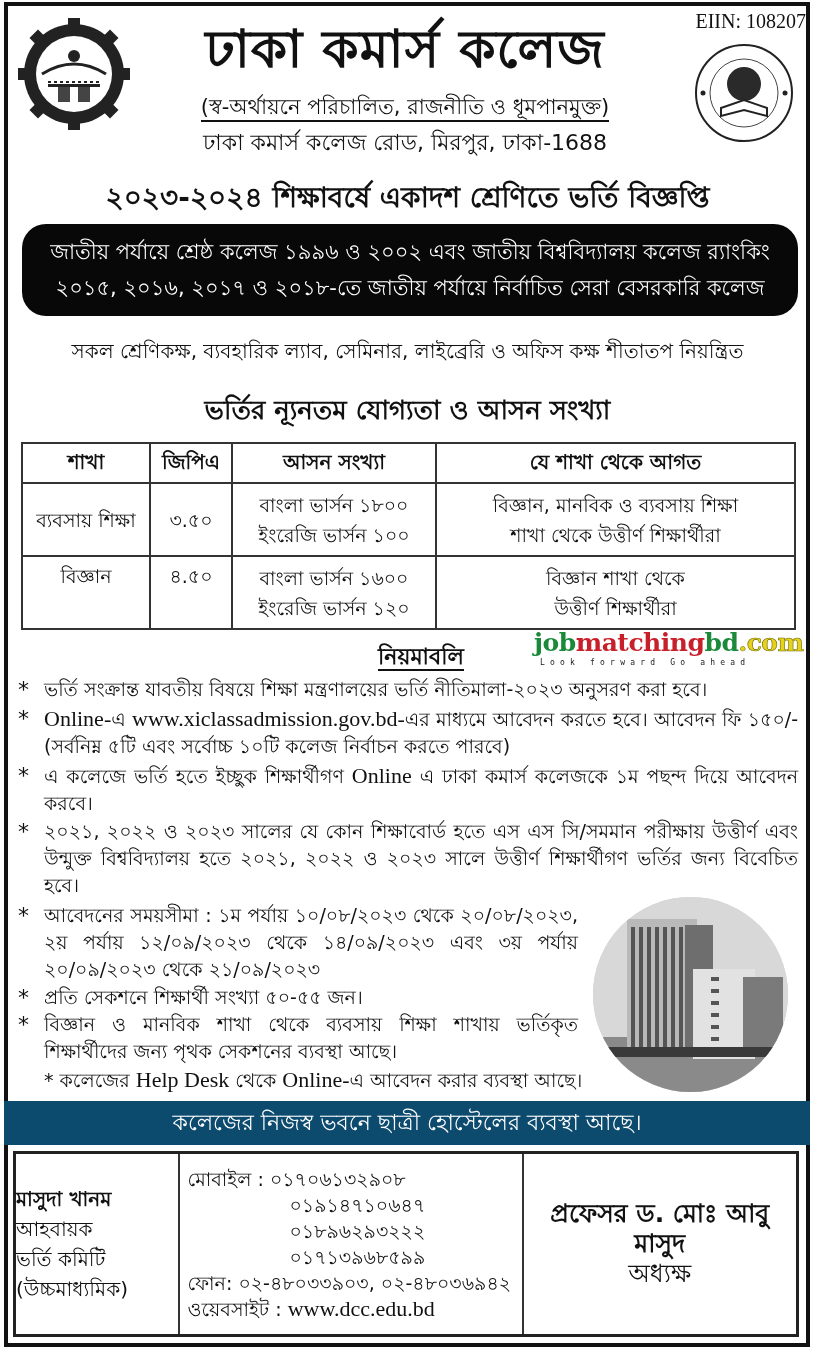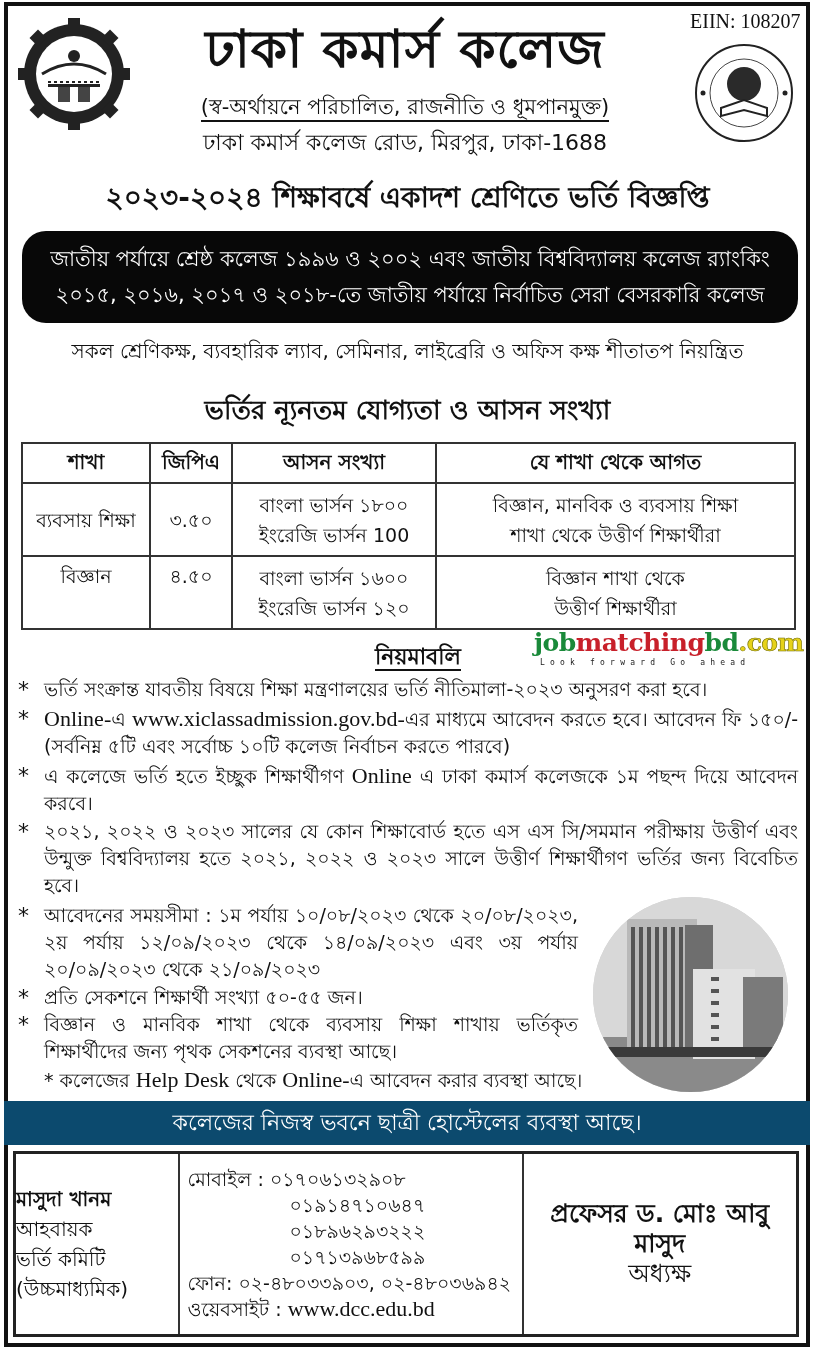--- a/index.html
+++ b/index.html
@@ -4,29 +4,29 @@
 <style>
   * { box-sizing: border-box; margin: 0; padding: 0; }
   html, body { width: 815px; height: 1351px; background: #ffffff; overflow: hidden; }
   body { font-family: "DejaVu Sans", "Liberation Sans", sans-serif; color: #111; position: relative; }
 
   .frame { position: absolute; left: 4px; top: 2px; width: 806px; height: 1345px; border: 4px solid #111; }
 
   
   .logo-left { position: absolute; left: 18px; top: 18px; width: 112px; height: 112px; }
   .logo-right { position: absolute; left: 693px; top: 42px; width: 102px; height: 102px; }
-  .eiin { position: absolute; left: 690px; top: 10px; width: 116px; text-align: left; font-family: "Liberation Serif", serif; font-size: 20px; color: #111; }
+  .eiin { position: absolute; left: 690px; top: 10px; width: 116px; text-align: right; font-family: "Liberation Serif", serif; font-size: 20px; color: #111; }
   .college-name { position: absolute; left: 150px; top: 14px; width: 510px; text-align: center; font-size: 52px; font-weight: bold; letter-spacing: 1px; line-height: 70px; }
   .subtitle { position: absolute; left: 150px; top: 92px; width: 510px; text-align: center; font-size: 21px; line-height: 30px; }
   .subtitle span { border-bottom: 2px solid #111; padding-bottom: 1px; }
   .address { position: absolute; left: 150px; top: 128px; width: 510px; text-align: center; font-size: 22px; line-height: 30px; }
 
   .notice-title { position: absolute; left: 10px; top: 178px; width: 795px; text-align: center; font-size: 28px; font-weight: bold; line-height: 40px; }
 
-  .black-banner { position: absolute; left: 22px; top: 231px; width: 776px; height: 92px; background: #080808; color: #fff; border-radius: 24px; text-align: center; padding-top: 10px; }
+  .black-banner { position: absolute; left: 22px; top: 224px; width: 776px; height: 92px; background: #080808; color: #fff; border-radius: 24px; text-align: center; padding-top: 10px; }
   .black-banner .line { font-size: 21px; line-height: 36px; }
 
   .facility { position: absolute; left: 10px; top: 336px; width: 795px; text-align: center; font-size: 20px; line-height: 30px; }
   .section-heading { position: absolute; left: 10px; top: 390px; width: 795px; text-align: center; font-size: 26px; font-weight: bold; line-height: 40px; }
 
   
   .seat-table { position: absolute; left: 21px; top: 442px; width: 775px; border-collapse: collapse; border: 2px solid #222; }
   .seat-table th, .seat-table td { border: 2px solid #333; text-align: center; vertical-align: middle; font-size: 19px; }
   .seat-table th { height: 40px; font-weight: bold; font-size: 20px; }
   .seat-table td { height: 73px; line-height: 30px; }
@@ -37,21 +37,21 @@
 
   
   .watermark { position: absolute; left: 534px; top: 628px; width: 270px; height: 42px; }
   .wm-text { font-family: "DejaVu Serif", serif; font-weight: bold; font-size: 25px; line-height: 30px; letter-spacing: -0.5px; }
   .wm-green { color: #1a8a3a; }
   .wm-red { color: #c8202a; }
   .wm-yellow { color: #e6d21a; -webkit-text-stroke: 0.6px #6e6a00; }
   .wm-tag { font-family: "DejaVu Sans Mono", monospace; font-size: 8px; letter-spacing: 5.2px; color: #222; line-height: 10px; padding-left: 6px; }
 
   
-  .rules-title { position: absolute; left: 363px; top: 642px; width: 110px; text-align: center; font-size: 22px; font-weight: bold; line-height: 30px; }
+  .rules-title { position: absolute; left: 378px; top: 642px; width: 110px; text-align: left; font-size: 22px; font-weight: bold; line-height: 30px; }
   .rules-title span { border-bottom: 2px solid #111; }
   .rule { position: absolute; left: 18px; font-size: 19px; line-height: 27px; }
   .rule .star { position: absolute; left: 0; top: 0; width: 22px; font-size: 22px; }
   .rule .txt { margin-left: 26px; display: block; text-align: justify; }
   .rule .latin { font-family: "Liberation Serif", serif; font-size: 22px; }
 
   .building { position: absolute; left: 593px; top: 897px; width: 195px; height: 195px; border-radius: 50%; overflow: hidden; background: #cfcfcf; }
 
   .hostel-band { position: absolute; left: 4px; top: 1101px; width: 806px; height: 44px; background: #0c4a6e; color: #fff; text-align: center; font-size: 22px; line-height: 44px; }
 
@@ -129,21 +129,21 @@
       <th class="col-seat">আসন সংখ্যা</th>
       <th>যে শাখা থেকে আগত</th>
     </tr>
   </thead>
   <tbody>
     <tr>
       <td>ব্যবসায় শিক্ষা</td>
       <td>৩.৫০</td>
       <td>
         <div>বাংলা ভার্সন ১৮০০</div>
-        <div>ইংরেজি ভার্সন 100</div>
+        <div>ইংরেজি ভার্সন ১০০</div>
       </td>
       <td>
         <div>বিজ্ঞান, মানবিক ও ব্যবসায় শিক্ষা</div>
         <div>শাখা থেকে উত্তীর্ণ শিক্ষার্থীরা</div>
       </td>
     </tr>
     <tr>
       <td class="top">বিজ্ঞান</td>
       <td class="top">৪.৫০</td>
       <td>

